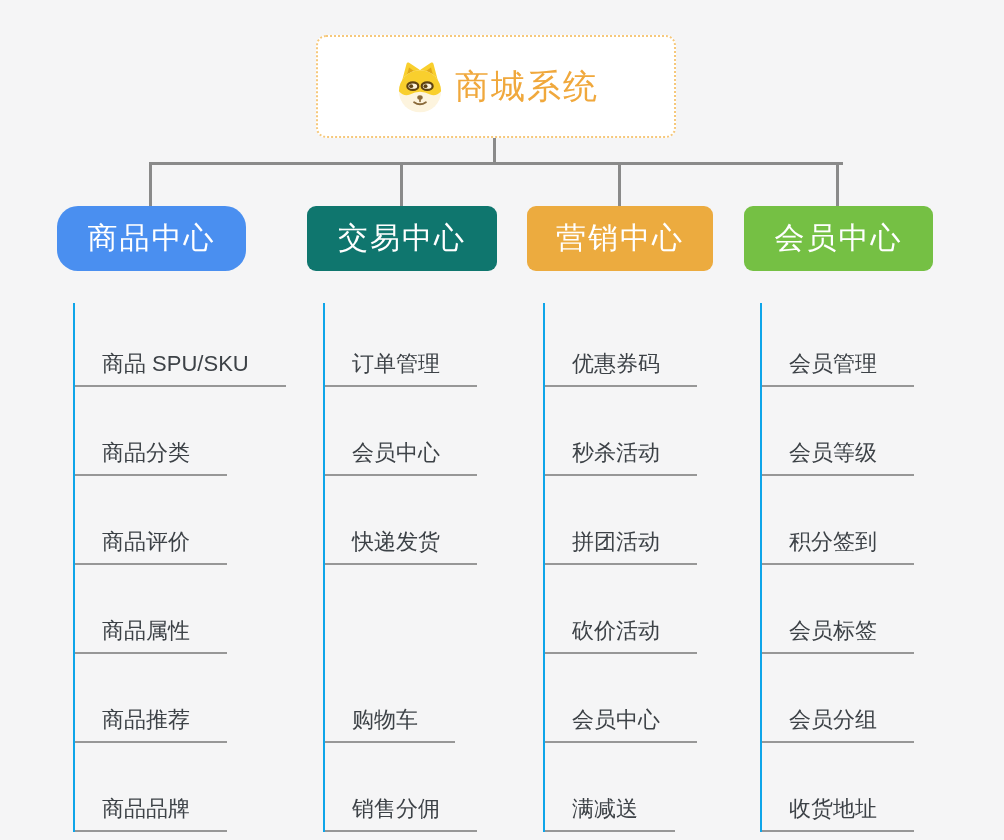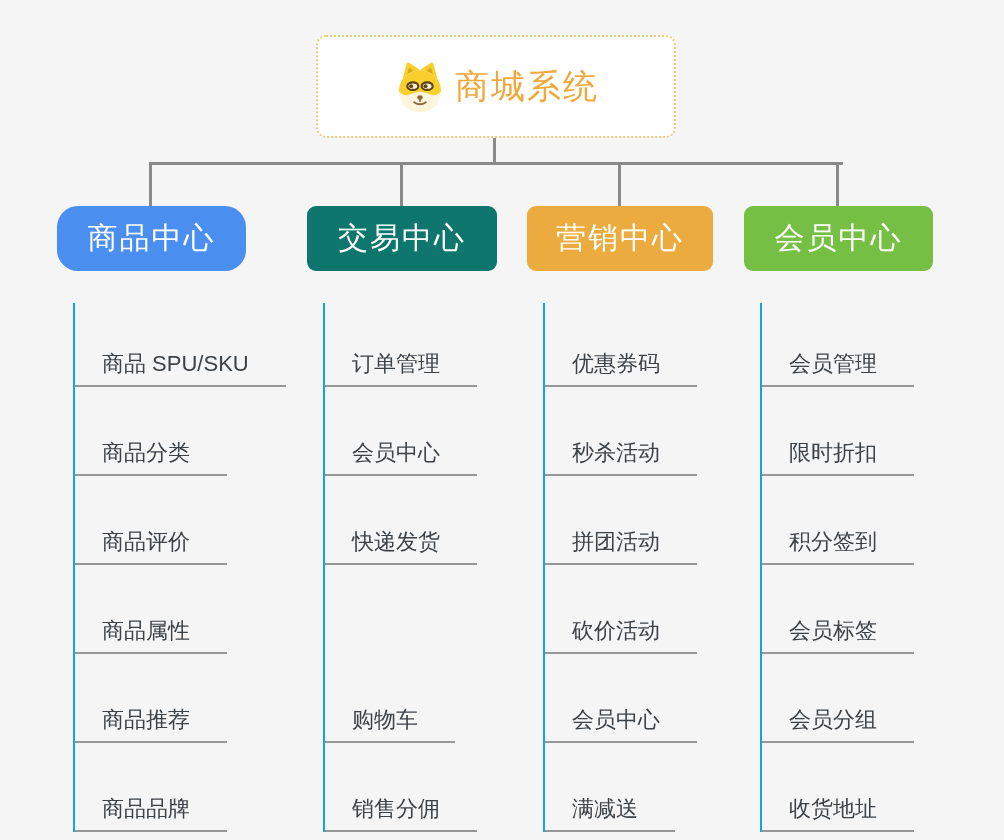--- a/index.html
+++ b/index.html
@@ -143,20 +143,20 @@
     <div class="item i0">优惠券码</div>
     <div class="item i1">秒杀活动</div>
     <div class="item i2">拼团活动</div>
     <div class="item i3">砍价活动</div>
     <div class="item i4">会员中心</div>
     <div class="item i5">满减送</div>
   </div>
 
   <div class="col c3">
     <div class="item i0">会员管理</div>
-    <div class="item i1">限时折扣</div>
+    <div class="item i1">会员等级</div>
     <div class="item i2">积分签到</div>
     <div class="item i3">会员标签</div>
     <div class="item i4">会员分组</div>
     <div class="item i5">收货地址</div>
   </div>
 
 </div>
 
 </body></html>

